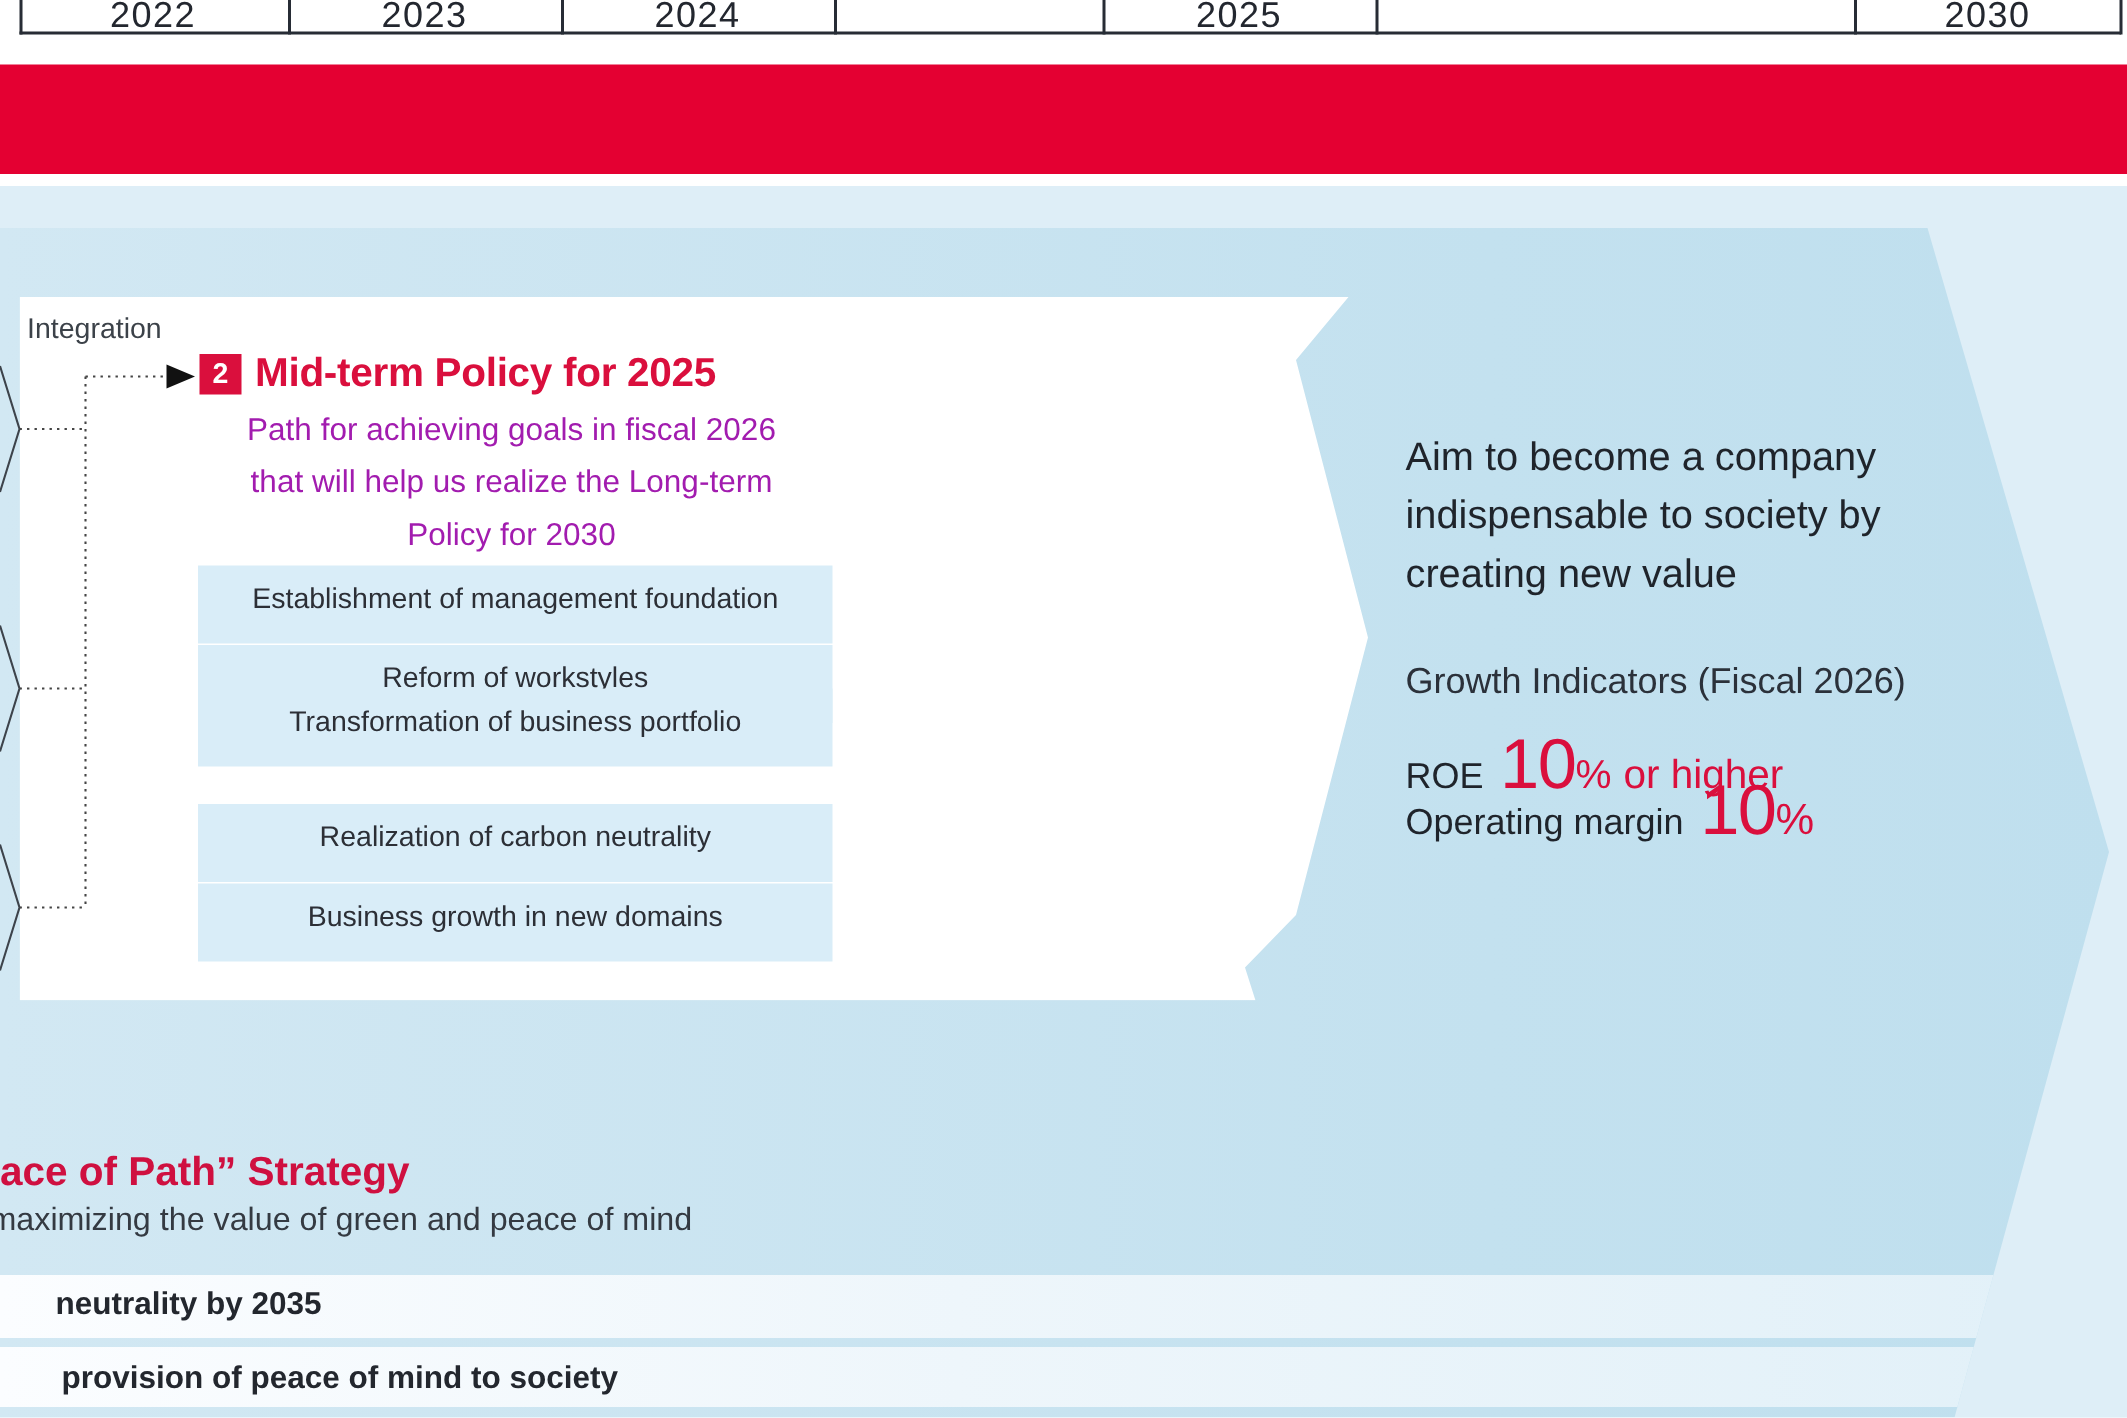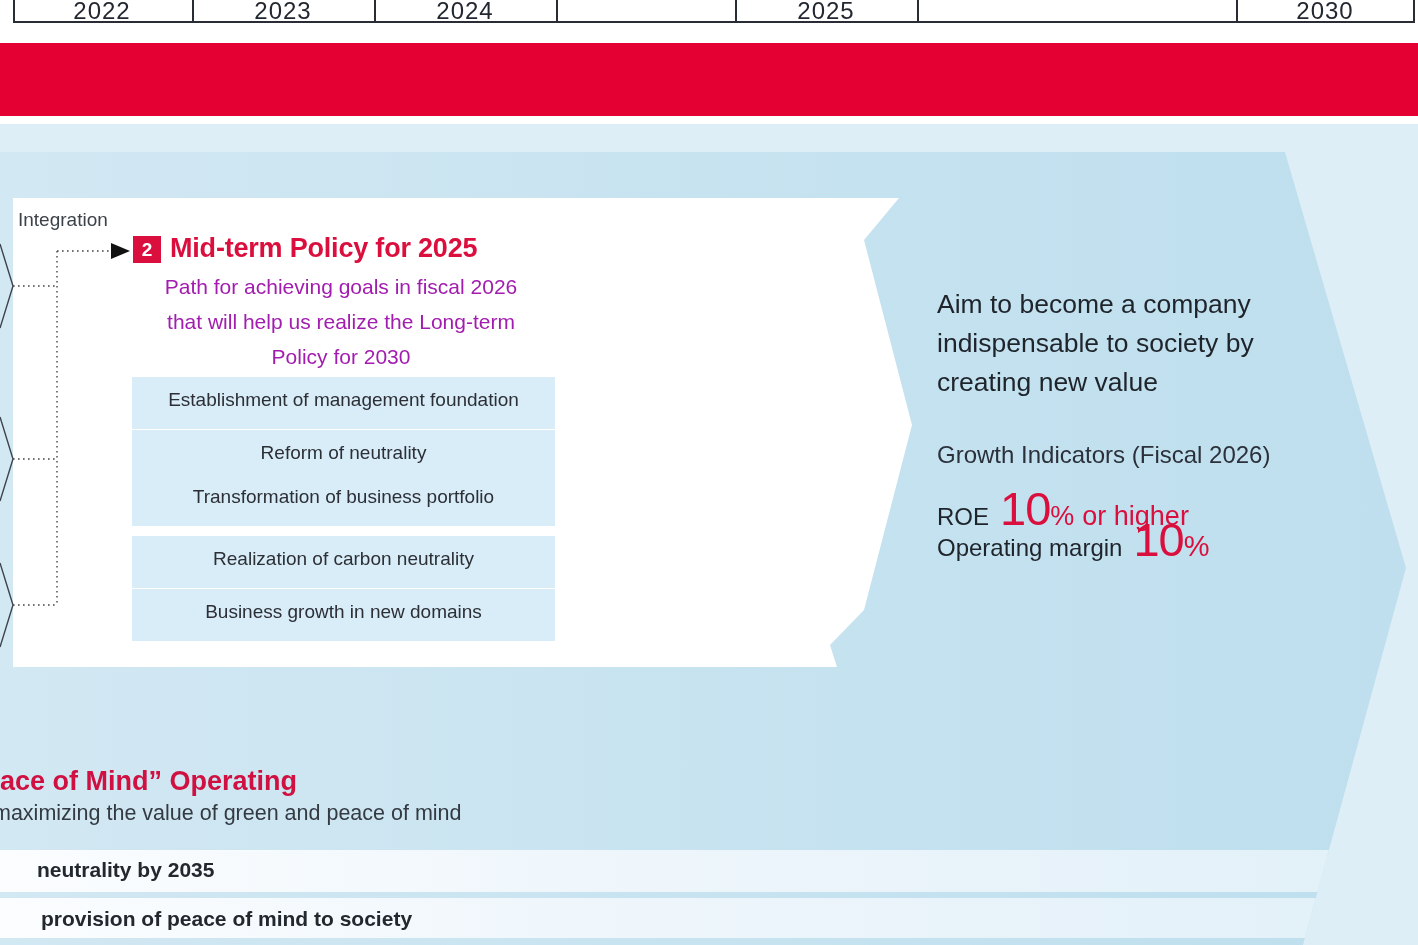--- a/index.html
+++ b/index.html
@@ -41,21 +41,21 @@
 
   .integration{left:18px;top:209px;font-size:19px;color:#3c4249;}
 
   .step-badge{left:133px;top:236px;width:28px;height:27px;background:#da0f3d;
     color:#ffffff;font-size:19px;font-weight:bold;text-align:center;line-height:27px;}
   .panel-title{left:170px;top:233px;font-size:27px;font-weight:600;color:#da0f3d;letter-spacing:-0.2px;}
   .panel-desc{left:131px;top:269px;width:420px;font-size:21px;line-height:35px;color:#a21caf;text-align:center;}
 
   .pillar{left:132px;width:423px;height:52px;background:#d9edf8;
     font-size:19px;color:#2c2f36;text-align:center;line-height:46px;}
-  .pillar-1{top:377px;} .pillar-2{top:430px;} .pillar-3{top:474px;}
+  .pillar-1{top:377px;} .pillar-2{top:430px;} .pillar-3{top:459px;}
   .pillar-4{top:536px;} .pillar-5{top:589px;}
 
   
   .aspiration{left:937px;top:285px;width:380px;font-size:26.5px;line-height:39px;color:#1f242b;}
   .gi-heading{left:937px;top:441px;font-size:24px;color:#2b313a;}
   .kpi-row{display:flex;align-items:baseline;color:#1f242b;}
   .kpi-roe{left:937px;top:481px;}
   .kpi-margin{left:937px;top:512px;}
   .kpi-label{font-size:24px;}
   .kpi-big{font-size:47px;color:#da0f3d;margin-left:11px;letter-spacing:-1px;}
@@ -119,21 +119,21 @@
 </svg>
 
 <div class="abs integration">Integration</div>
 <div class="abs step-badge">2</div>
 <div class="abs panel-title">Mid-term Policy for 2025</div>
 <div class="abs panel-desc preline">Path for achieving goals in fiscal 2026
 that will help us realize the Long-term
 Policy for 2030</div>
 
 <div class="abs pillar pillar-1">Establishment of management foundation</div>
-<div class="abs pillar pillar-2">Reform of neutrality</div>
+<div class="abs pillar pillar-2">Reform of workstyles</div>
 <div class="abs pillar pillar-3">Transformation of business portfolio</div>
 <div class="abs pillar pillar-4">Realization of carbon neutrality</div>
 <div class="abs pillar pillar-5">Business growth in new domains</div>
 
 <div class="abs aspiration preline">Aim to become a company
 indispensable to society by
 creating new value</div>
 <div class="abs gi-heading">Growth Indicators (Fiscal 2026)</div>
 
 <div class="abs kpi-row kpi-roe">
@@ -142,16 +142,16 @@
   <span class="kpi-pct">%</span>
   <span class="kpi-suffix">or higher</span>
 </div>
 
 <div class="abs kpi-row kpi-margin">
   <span class="kpi-label">Operating margin</span>
   <span class="kpi-big">10</span>
   <span class="kpi-pct-lg">%</span>
 </div>
 
-<div class="abs strategy-heading">ace of Mind” Operating</div>
+<div class="abs strategy-heading">ace of Path” Strategy</div>
 <div class="abs strategy-sub">maximizing the value of green and peace of mind</div>
 <div class="abs goal-text goal-text-1">neutrality by 2035</div>
 <div class="abs goal-text goal-text-2">provision of peace of mind to society</div>
 
 </body></html>

